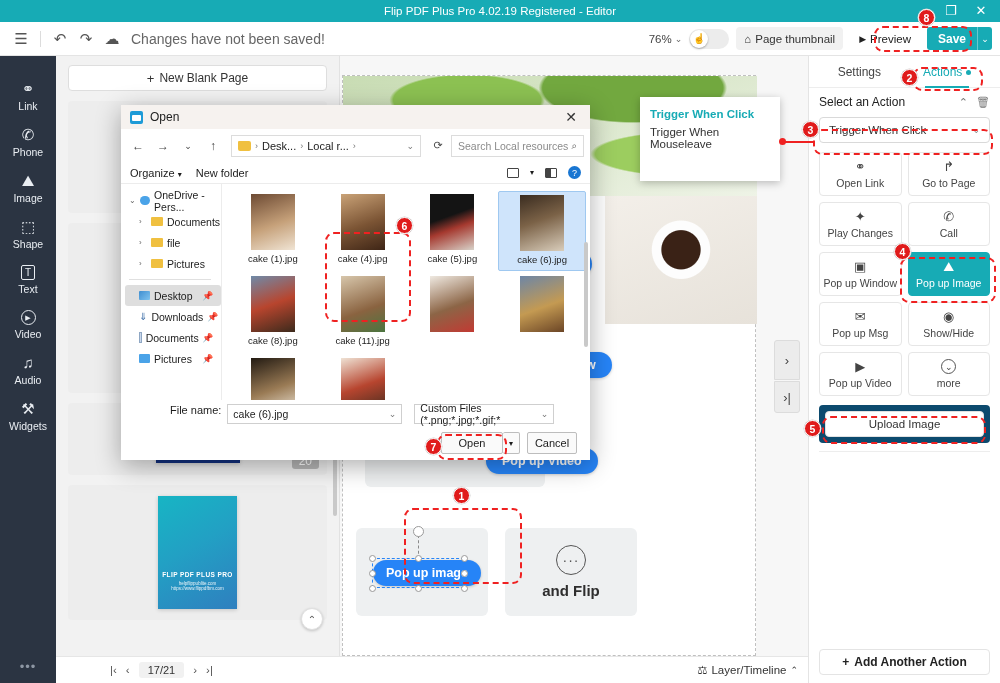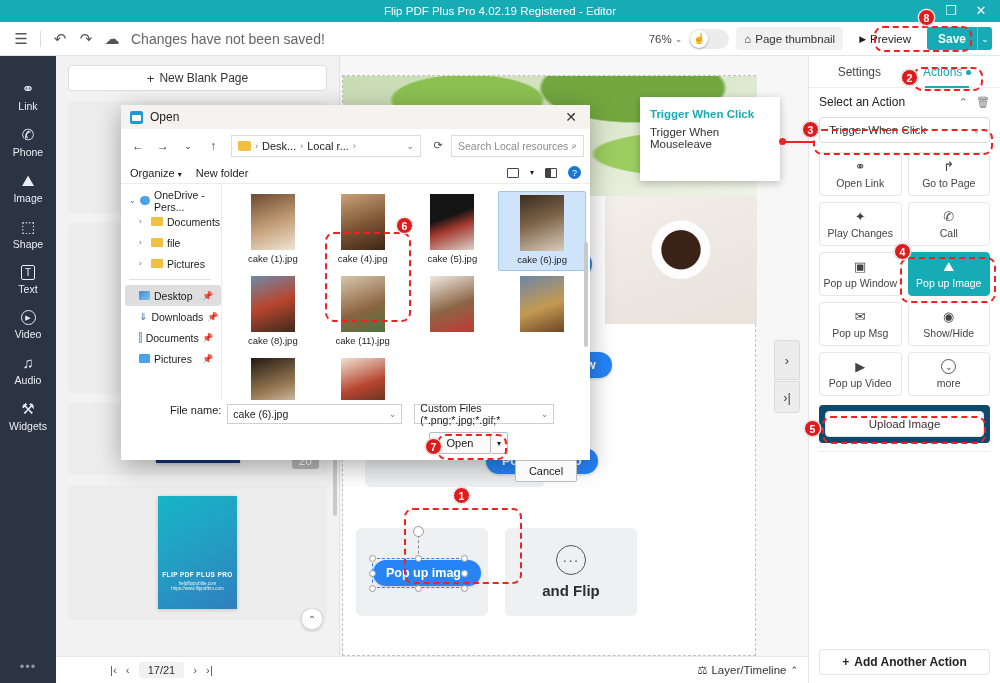--- a/index.html
+++ b/index.html
@@ -257,22 +257,22 @@
   #fnbox .cv{ margin-left:auto; font-size:9px; color:#777;}
   #ftype{ width:140px; height:20px; border:1px solid #cfcfcf; display:flex; align-items:center;
           padding:0 5px; font-size:10.5px; margin-left:6px;}
   #ftype .cv{ margin-left:auto; font-size:9px; color:#777;}
   #btnrow{ display:flex; justify-content:flex-end; gap:7px; margin-top:8px; padding-right:3px;}
   #openbtn{ width:62px; height:22px; border:1px solid #bdbdbd; border-radius:2px; background:#fafafa;
             display:flex; align-items:center; justify-content:center; font-size:11px;}
   #opencar{ width:17px; height:22px; border:1px solid #bdbdbd; border-left:none; border-radius:2px;
             background:#fafafa; display:flex; align-items:center; justify-content:center;
             font-size:8px;}
-  #cancelbtn{ width:62px; height:22px; border:1px solid #bdbdbd; border-radius:2px; background:#fafafa;
-            display:flex; align-items:center; justify-content:center; font-size:11px;margin-top:28px;}
+  #cancelbtn{ width:50px; height:22px; border:1px solid #bdbdbd; border-radius:2px; background:#fafafa;
+            display:flex; align-items:center; justify-content:center; font-size:11px;}
 
   
   .annot{ position:absolute; border:2px dashed #ef2121; border-radius:9px; z-index:90;
           pointer-events:none;}
   .badge{ position:absolute; width:17px;height:17px;border-radius:50%; background:#e01b1b;
           color:#fff; font-size:10.5px; font-weight:bold; display:flex; align-items:center;
           justify-content:center; border:1.5px solid #fff; z-index:95;
           box-shadow:0 0 0 .5px #cfcfcf;}
   #pointer3{ position:absolute; z-index:92; }
   #pointer3 .ln{ position:absolute; height:2px; background:#ef2121;}

